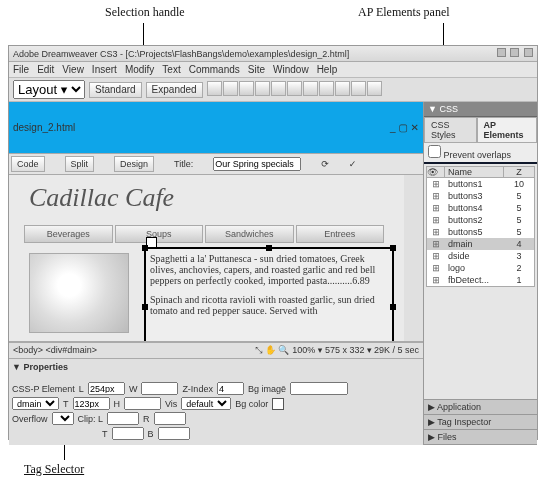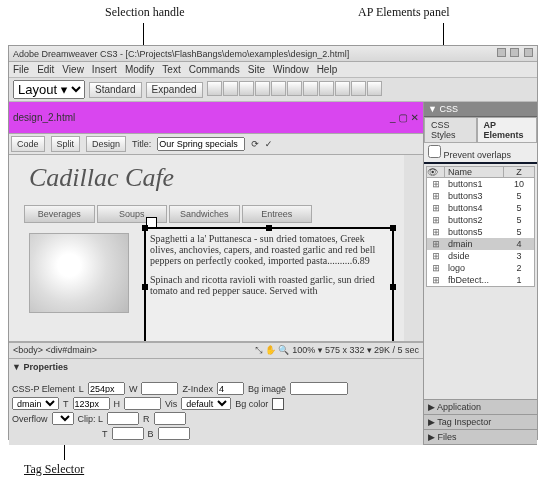--- a/index.html
+++ b/index.html
@@ -9,28 +9,28 @@
 .workspace { position: absolute; left: 8px; top: 45px; width: 530px; height: 395px; border: 1px solid #999; background: #eee; }
 .titlebar { background: linear-gradient(#eaeaea,#d8d8d8); font-size: 9px; padding: 2px 4px; border-bottom: 1px solid #aaa; display:flex; justify-content:space-between; align-items:center; }
 .window-controls span { display: inline-block; width: 9px; height: 9px; background: #c0c0c0; border: 1px solid #888; margin-left: 2px; }
 .menubar { background: #e6e6e6; padding: 2px 4px; border-bottom: 1px solid #bbb; font-size: 10px; display: flex; gap: 8px; }
 .insertbar { background: #e0e0e0; padding: 2px 4px; border-bottom: 1px solid #bbb; display:flex; align-items:center; gap:4px; }
 .insertbar select { font-size: 13px; }
 .insertbar .ico-row span { display:inline-block; width:15px; height:15px; border:1px solid #aaa; background:linear-gradient(#fefefe,#d0d0d0); margin-right:1px; }
 .main-area { display:flex; height: calc(100% - 50px); }
 .doc-panel { width: 415px; border-right:1px solid #999; background:#e8e8e8; display:flex; flex-direction:column; }
 .side-area { flex:1; background:#e6e6e6; display:flex; flex-direction:column; }
-.doc-tab { background:#d946ef; padding:10px 4px; font-size:10px; border-bottom:1px solid #aaa; display:flex; justify-content:space-between; }
-.doc-toolbar { background:#e4e4e4; padding:2px; border-bottom:1px solid #aaa; display:flex; gap:6px; align-items:center; font-size:9px; }
+.doc-tab { background:#0ea5e9; padding:20px 4px; font-size:10px; border-bottom:1px solid #aaa; display:flex; justify-content:space-between; }
+.doc-toolbar { background:#e4e4e4; padding:2px; border-bottom:1px solid #aaa; display:flex; gap:20px; align-items:center; font-size:9px; }
 .mini-btn { border:1px solid #aaa; background:linear-gradient(#fff,#ddd); padding:0 5px; height:16px; display:flex; align-items:center; }
 .doc-toolbar input { font-size:9px; height:14px; width:88px; }
 .doc-view { flex:1; background:#e0e0e0; position:relative; overflow:hidden; border-bottom:1px solid #aaa; }
 .page { position:absolute; left:0; top:0; width:395px; height:230px; background:#eaeaea; }
 .banner { position:absolute; left:20px; top:8px; font-family:'Brush Script MT',cursive; font-size:26px; color:#555; font-style:italic; }
-.nav { position:absolute; left:15px; top:50px; width:288px; height:18px; display:flex; gap:2px; }
+.nav { position:absolute; left:15px; top:50px; width:360px; height:18px; display:flex; gap:2px; }
 .nav span { flex:1; background:linear-gradient(#f5f5f5,#ccc); border:1px solid #aaa; text-align:center; font-size:9px; line-height:16px; color:#555; }
 .photo { position:absolute; left:20px; top:78px; width:100px; height:80px; background:radial-gradient(circle at 40% 40%, #fff 15%, #ddd 50%, #bbb); border:1px solid #aaa; }
 .selbox { position:absolute; left:135px; top:72px; width:250px; height:120px; border:2px solid #000; background:#eee; }
 .selbox .handle { position:absolute; width:6px; height:6px; background:#000; }
 .selbox .tab { position:absolute; top:-12px; left:0; width:11px; height:11px; background:#fff; border:1px solid #000; }
 .selbox p { font-family:Georgia,serif; font-size:10px; color:#333; padding:4px; overflow:hidden; }
 .statusbar { background:#e0e0e0; border-top:1px solid #aaa; font-size:9px; padding:2px 4px; display:flex; gap:8px; justify-content:space-between; }
 .props { background:#e0e0e0; border-top:1px solid #aaa; padding:3px; font-size:9px; }
 .props .hdr { font-weight:bold; margin-bottom:10px; }
 .props .row { display:flex; align-items:center; gap:4px; margin-bottom:2px; flex-wrap:wrap; }

